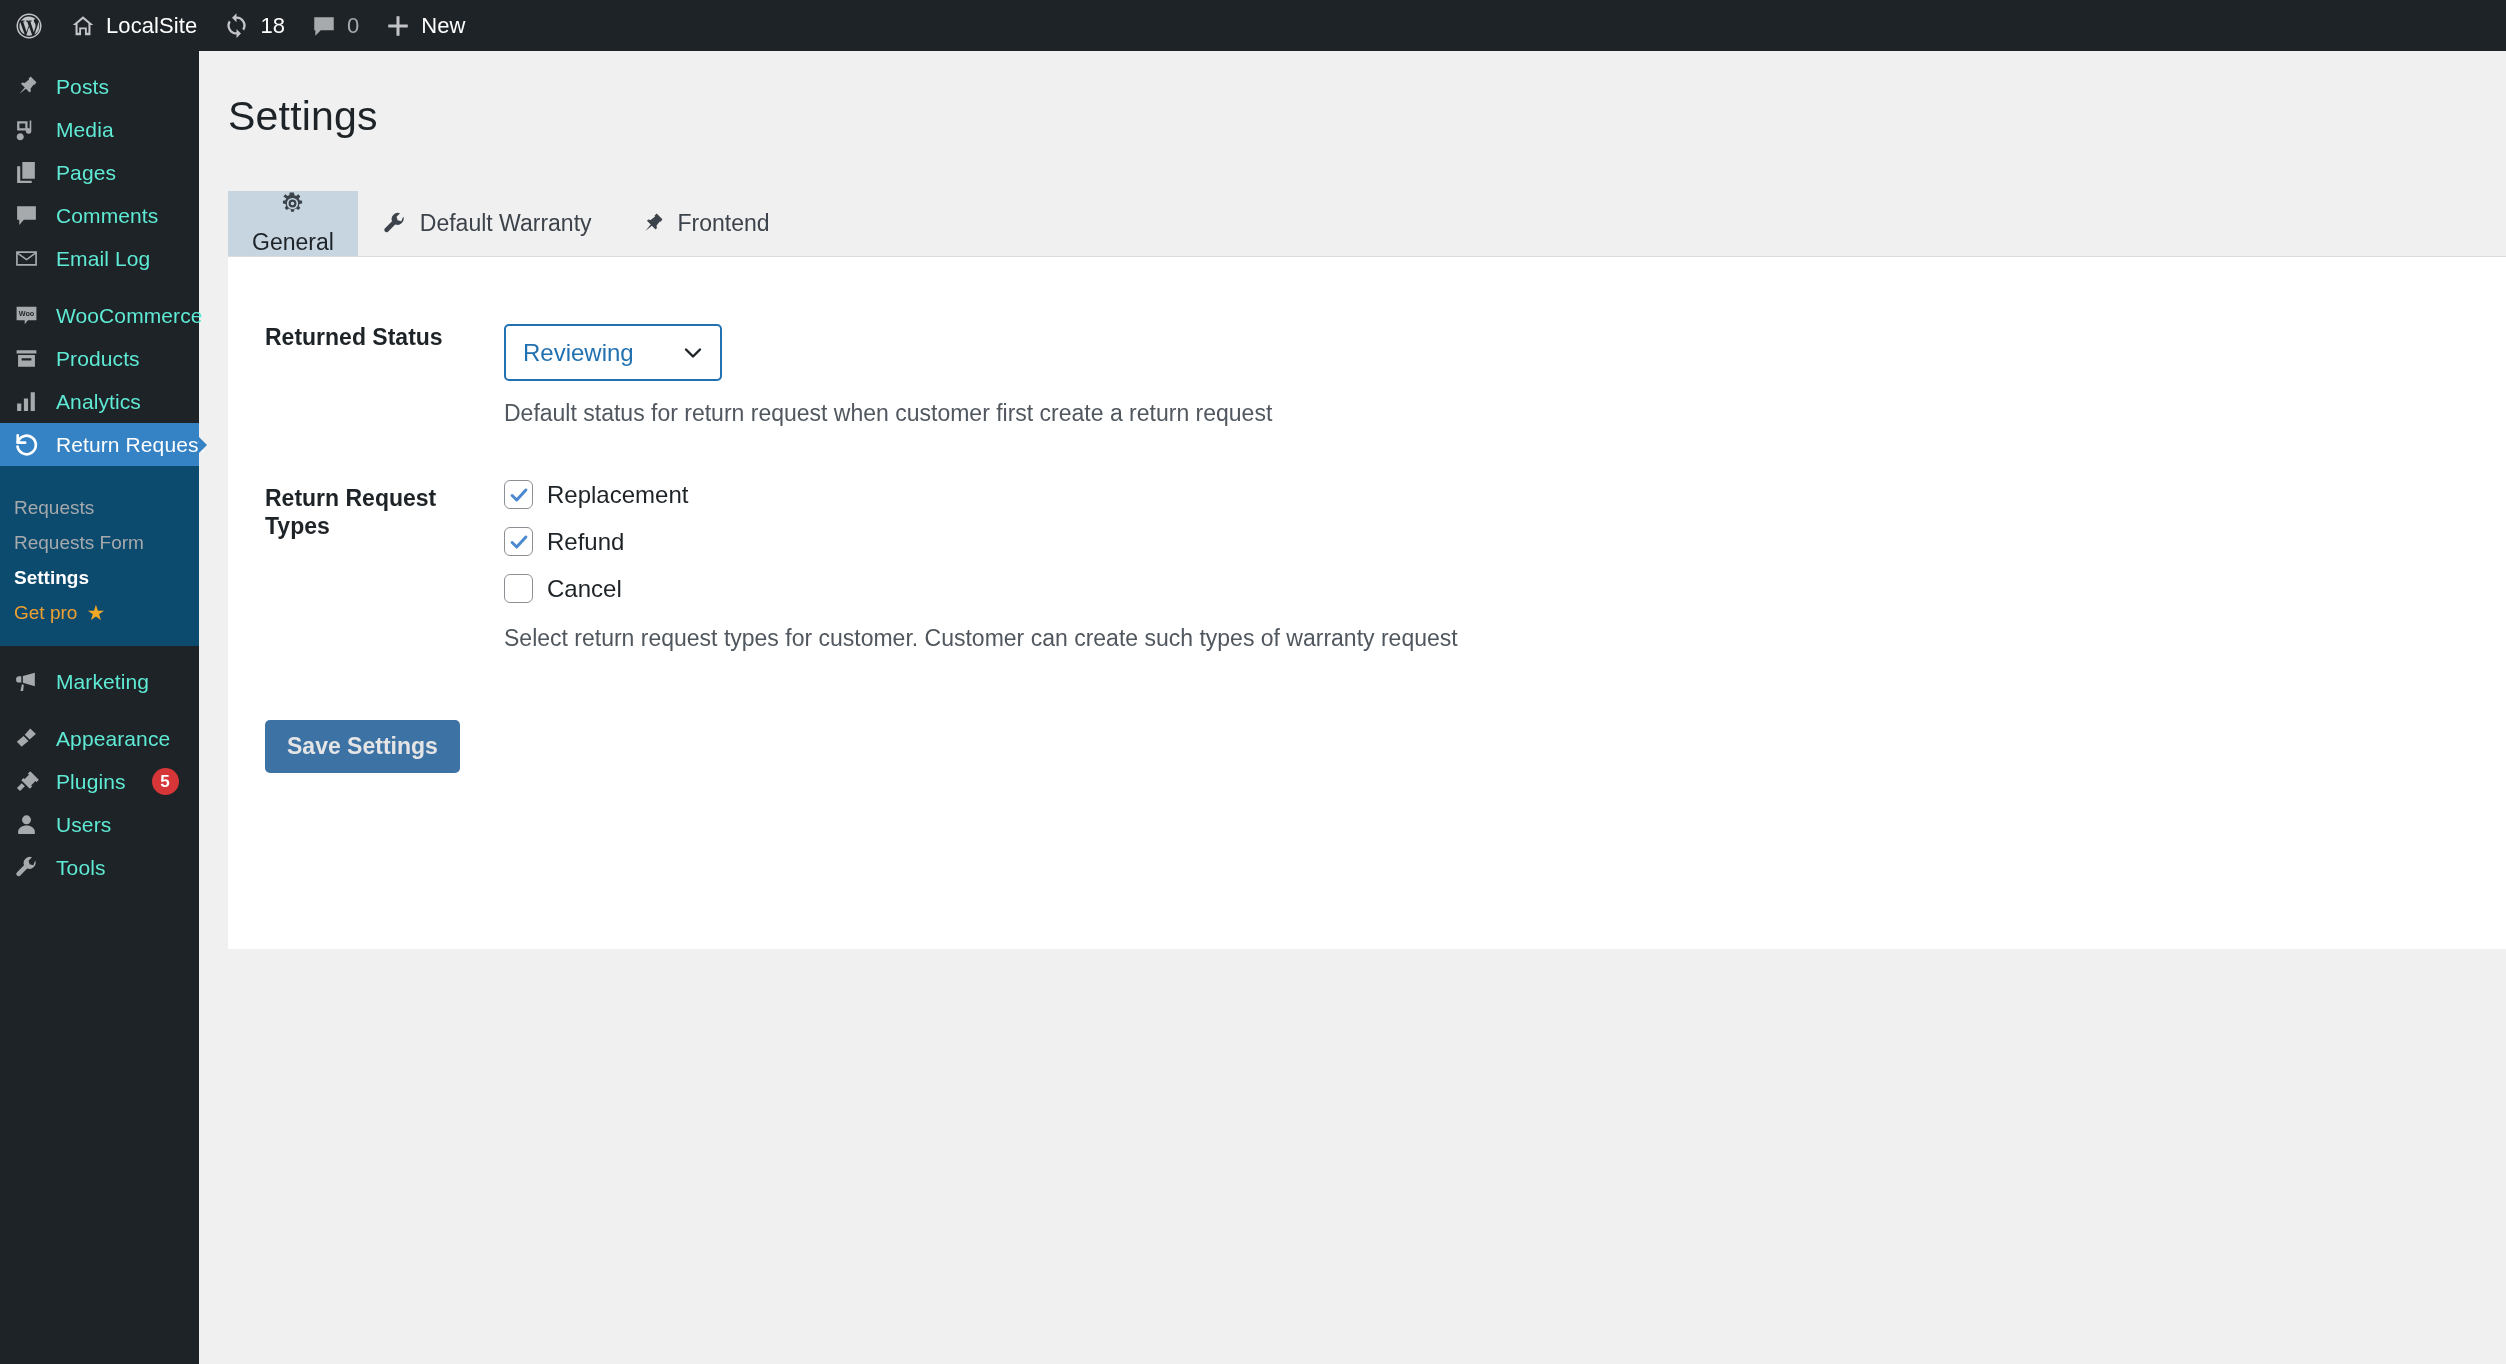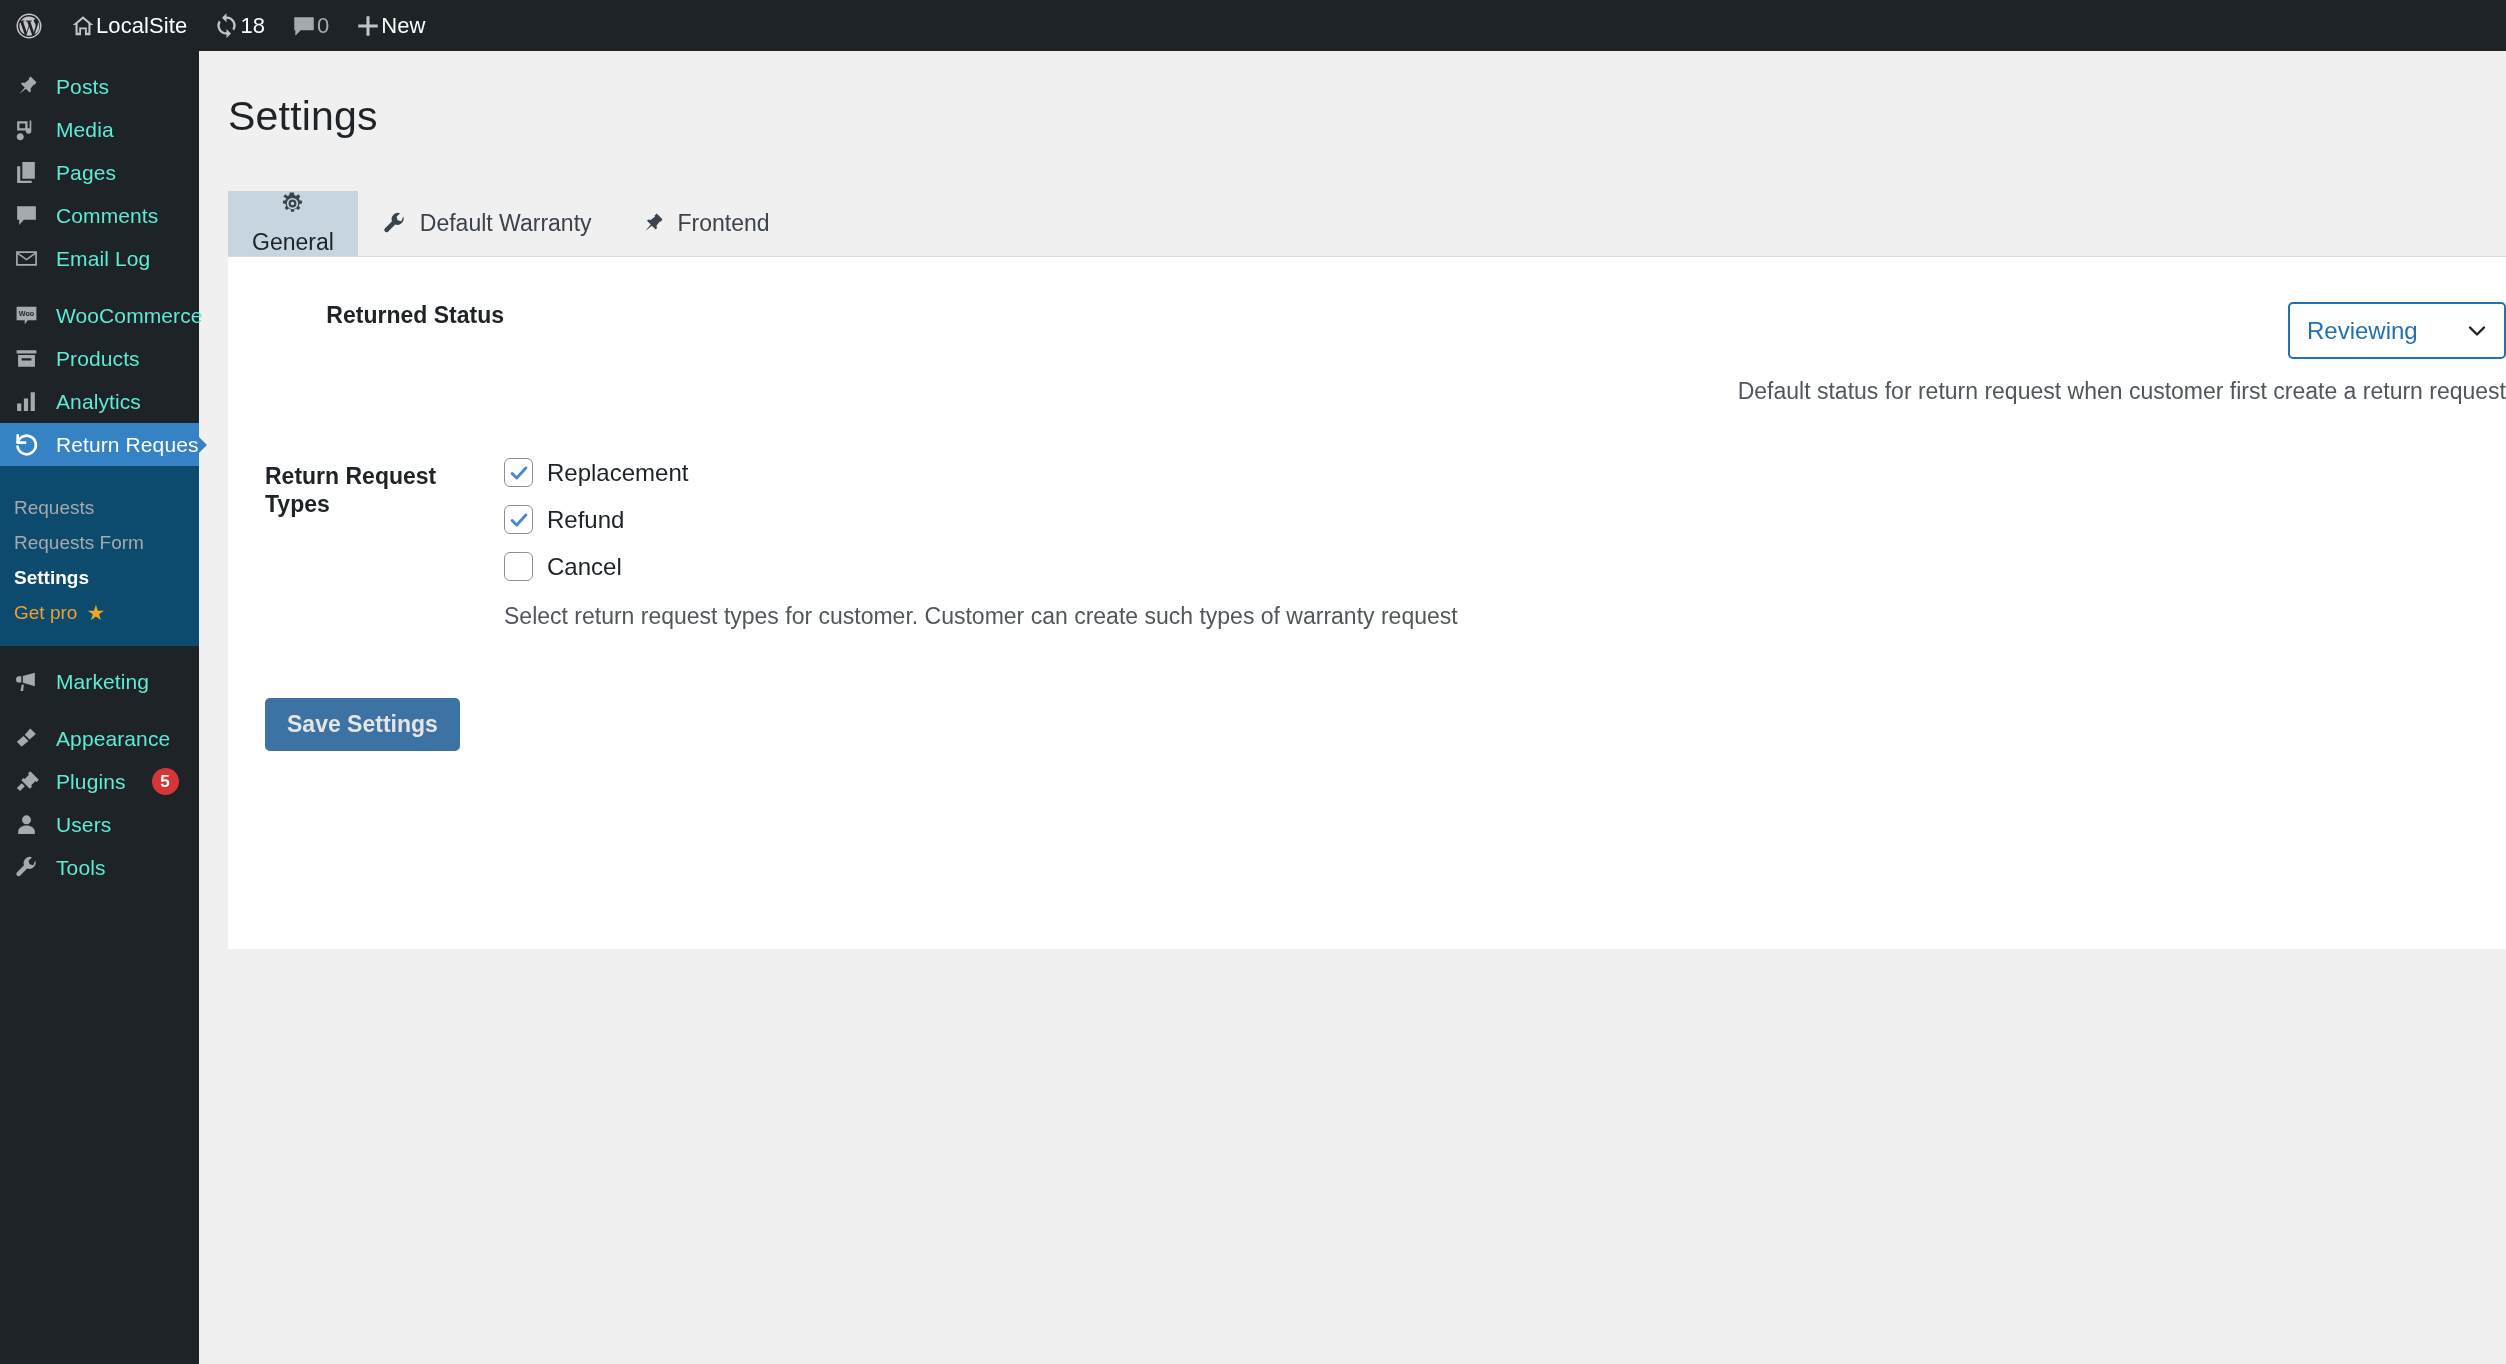--- a/index.html
+++ b/index.html
@@ -16,21 +16,21 @@
     width: 2506px; height: 51px;
     background: #1d2327;
     display: flex; align-items: center;
     color: #c3c4c7;
     font-size: 22px;
     z-index: 30;
   }
   .ab-item {
     display: flex; align-items: center;
     height: 51px; padding: 0 13px;
-    color: #c3c4c7; cursor: pointer;
+    gap: 10px; color: #c3c4c7; cursor: pointer;
     white-space: nowrap;
   }
   .ab-item:first-child { padding-left: 14px; }
   .ab-label { font-size: 22px; color: #ffffff; letter-spacing: .1px; }
   .ab-count { font-size: 22px; color: #ffffff; }
   .ab-count.dim { color: #a7aaad; }
   .ab-icon { display: inline-block; line-height: 0; }
   .ab-icon svg { display: block; }
 
   
@@ -401,21 +401,21 @@
         <svg width="25" height="25" viewBox="0 0 24 24" fill="currentColor">
             <path d="M16 2.5 13.9 4.6l.6.6-4.3 3.4-2.2-.5-1.3 1.3 3.6 3.6-5.2 6.3 6.3-5.2 3.6 3.6 1.3-1.3-.5-2.2 3.4-4.3.6.6L21.5 8 16 2.5z"></path>
           </svg>
       </span>
       <span>Frontend</span>
     </div>
   </div>
 
   <div id="card">
 
-    <div class="field-row" style="padding-top:45px;text-align:right;">
+    <div class="field-row" style="padding-top:67px;">
       <div class="field-label">Returned Status</div>
       <div class="field-body">
         <div class="select-box">
           <span>Reviewing</span>
           <span class="chev">
             <svg width="24" height="24" viewBox="0 0 24 24" fill="none" stroke="#1d2327" stroke-width="2.4" stroke-linecap="round" stroke-linejoin="round">
                 <path d="M5 8.5 12 15.5 19 8.5"></path>
               </svg>
           </span>
         </div>

